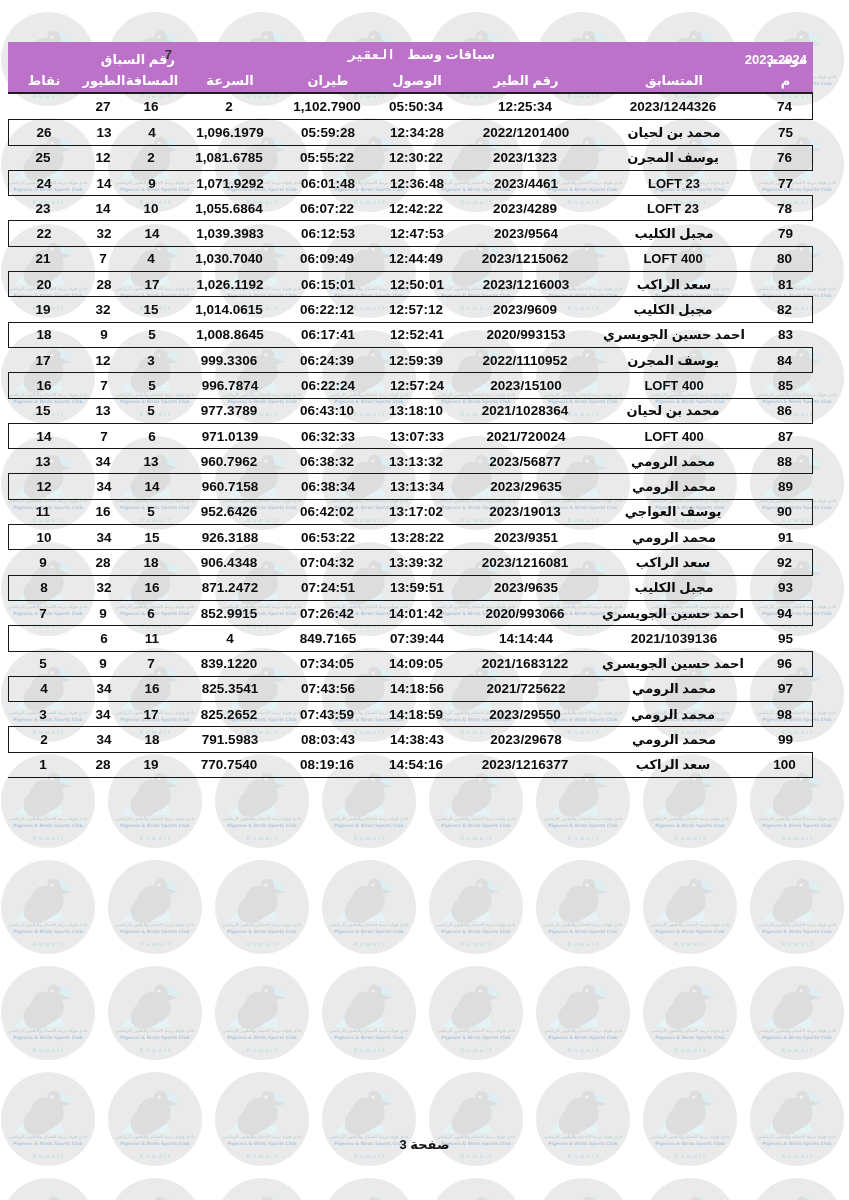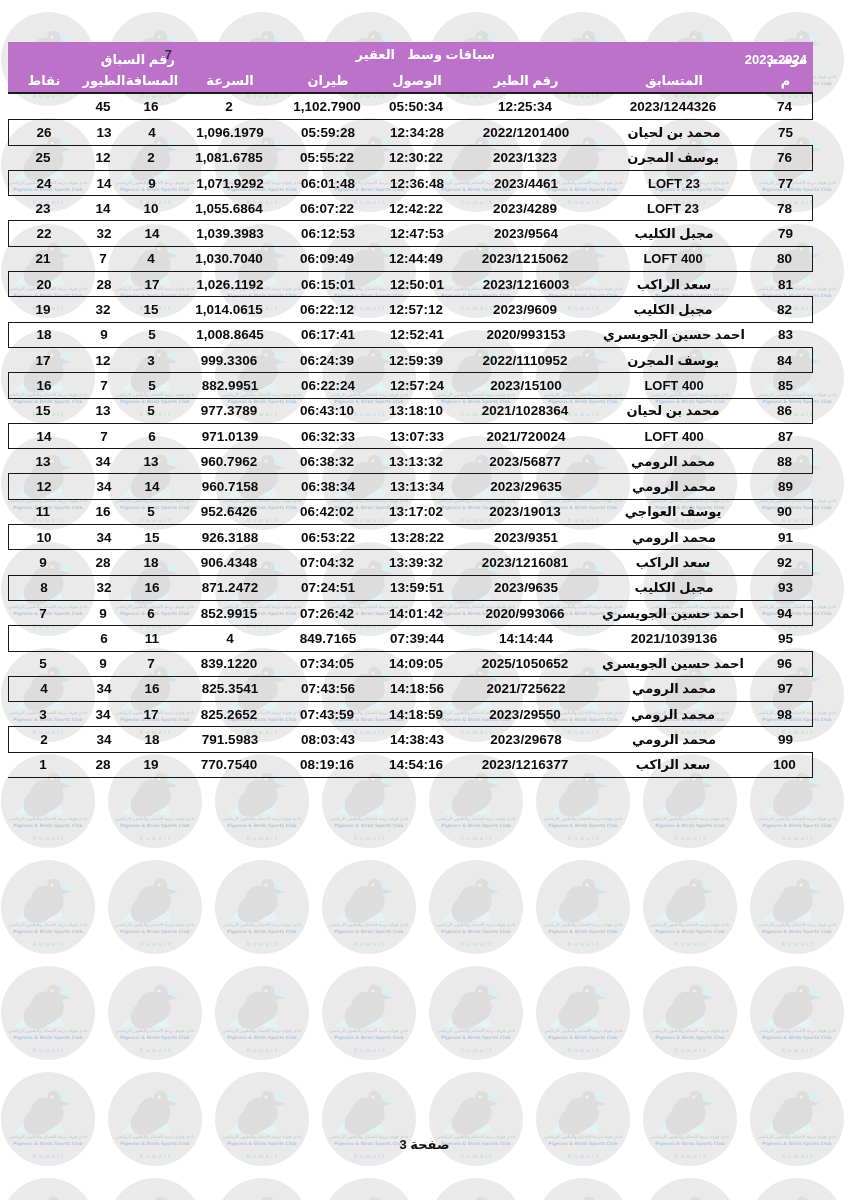--- a/index.html
+++ b/index.html
@@ -13,21 +13,21 @@
   .wm{position:absolute;width:96px;height:96px;}
   
   #sheet{position:absolute;left:8px;top:42px;width:805px;z-index:2;}
   .h-top{
     position:relative;height:26px;background:#bb72c8;
     color:#ffffff;font-weight:bold;font-size:13px;direction:rtl;
   }
   .h-top span{position:absolute;top:5px;white-space:nowrap;}
   .h-season{right:6px;}
   .h-cat{right:318px;}
-  .h-loc{right:418px;}
+  .h-loc{right:418px;font-family:Liberation Mono, monospace;}
   .h-race{right:638px;}
   .race-num{position:static !important;color:#33333d;padding:0 3px;}
   .h-cols{
     height:24px;background:#bb72c8;border-bottom:2.5px solid #1c1c1c;
     display:grid;direction:rtl;
     grid-template-columns:55px 168px 128px 90px 88px 108px 48px 48px 72px;
     color:#ffffff;font-weight:bold;font-size:13px;
   }
   .h-cols div{display:flex;align-items:center;justify-content:center;text-align:center;}
   
@@ -1133,21 +1133,21 @@
   </div>
   <div id="rows">
       <div class="row tick-left">
         <div class="cell">74</div>
         <div class="cell">2023/1244326</div>
         <div class="cell">12:25:34</div>
         <div class="cell">05:50:34</div>
         <div class="cell">1,102.7900</div>
         <div class="cell">2</div>
         <div class="cell">16</div>
-        <div class="cell">45</div>
+        <div class="cell">27</div>
       </div>
       <div class="row tick-right">
         <div class="cell">75</div>
         <div class="cell name">محمد بن لحيان</div>
         <div class="cell">2022/1201400</div>
         <div class="cell">12:34:28</div>
         <div class="cell">05:59:28</div>
         <div class="cell">1,096.1979</div>
         <div class="cell">4</div>
         <div class="cell">13</div>
@@ -1251,21 +1251,21 @@
         <div class="cell">3</div>
         <div class="cell">12</div>
         <div class="cell">17</div>
       </div>
       <div class="row tick-right">
         <div class="cell">85</div>
         <div class="cell name">LOFT 400</div>
         <div class="cell">2023/15100</div>
         <div class="cell">12:57:24</div>
         <div class="cell">06:22:24</div>
-        <div class="cell">882.9951</div>
+        <div class="cell">996.7874</div>
         <div class="cell">5</div>
         <div class="cell">7</div>
         <div class="cell">16</div>
       </div>
       <div class="row tick-left">
         <div class="cell">86</div>
         <div class="cell name">محمد بن لحيان</div>
         <div class="cell">2021/1028364</div>
         <div class="cell">13:18:10</div>
         <div class="cell">06:43:10</div>
@@ -1368,21 +1368,21 @@
         <div class="cell">14:14:44</div>
         <div class="cell">07:39:44</div>
         <div class="cell">849.7165</div>
         <div class="cell">4</div>
         <div class="cell">11</div>
         <div class="cell">6</div>
       </div>
       <div class="row tick-left">
         <div class="cell">96</div>
         <div class="cell name">احمد حسين الجويسري</div>
-        <div class="cell">2025/1050652</div>
+        <div class="cell">2021/1683122</div>
         <div class="cell">14:09:05</div>
         <div class="cell">07:34:05</div>
         <div class="cell">839.1220</div>
         <div class="cell">7</div>
         <div class="cell">9</div>
         <div class="cell">5</div>
       </div>
       <div class="row tick-right">
         <div class="cell">97</div>
         <div class="cell name">محمد الرومي</div>

